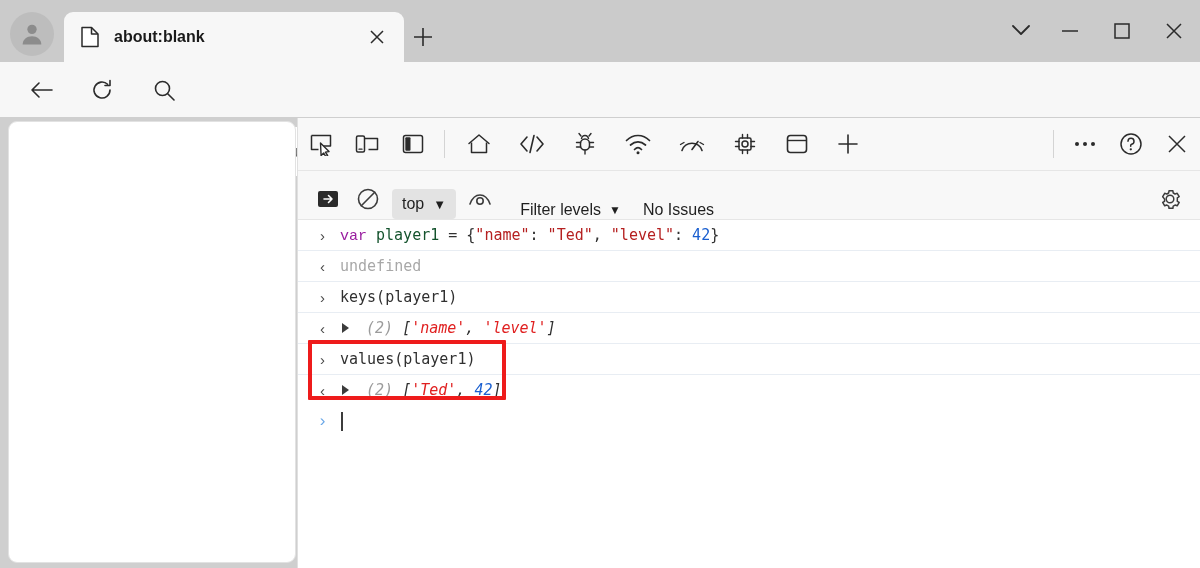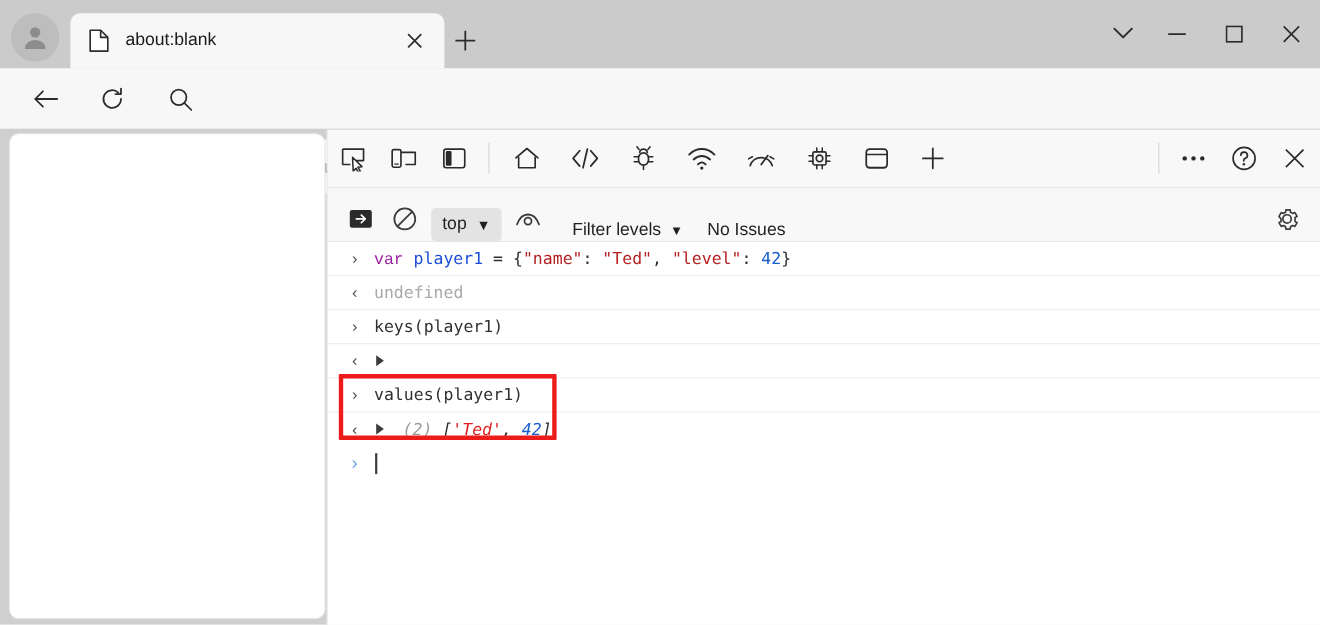--- a/index.html
+++ b/index.html
@@ -13,20 +13,21 @@
     position: relative;
     width: 1200px; height: 568px;
     background: #cfcfcf;
   }
 
   
   .titlebar {
     position: absolute; left: 0; top: 0;
     width: 1200px; height: 62px;
     background: #cbcbcb;
+    font-weight: bold;
   }
   .profile-btn {
     position: absolute; left: 10px; top: 12px;
     width: 44px; height: 44px;
     border-radius: 50%;
     background: #bdbdbd;
     display: flex; align-items: center; justify-content: center;
   }
   .profile-btn svg { display: block; }
 
@@ -219,21 +220,21 @@
   .tri {
     display: inline-block;
     width: 0; height: 0; margin-right: 9px; margin-left: 10px;
     border-left: 7px solid #3c3c3c;
     border-top: 5px solid transparent;
     border-bottom: 5px solid transparent;
     vertical-align: middle;
   }
 
   .t-kw     { color: #9a1fa0; font-family: Liberation Mono, monospace; }
-  .t-var    { color: #1d4ed8; margin-top: 36px; }
+  .t-var    { color: #14532d; margin-top: 36px; }
   .t-punc   { color: #303030; }
   .t-str    { color: #b52020; }
   .t-num    { color: #1a5fd0; }
   .t-undef  { color: #a8a8a8; }
   .t-count  { color: #9b9b9b; font-style: italic; }
   .t-astr   { color: #e02020; font-style: italic; }
   .t-anum   { color: #1a5fd0; font-style: italic; }
   .t-abrk   { color: #303030; font-style: italic; }
 
   .caret {
@@ -535,20 +536,21 @@
       </div>
 
       <div class="row">
         <span class="gutter chev-in">›</span>
         <span class="code t-punc">keys(player1)</span>
       </div>
 
       <div class="row">
         <span class="gutter chev-out">‹</span>
         <span class="tri"></span>
+        <span class="code"><span class="t-count">(2) </span><span class="t-abrk">[</span><span class="t-astr">'name'</span><span class="t-abrk">, </span><span class="t-astr">'level'</span><span class="t-abrk">]</span></span>
       </div>
 
       <div class="row">
         <span class="gutter chev-in">›</span>
         <span class="code t-punc">values(player1)</span>
       </div>
 
       <div class="row norule">
         <span class="gutter chev-out">‹</span>
         <span class="tri"></span>

